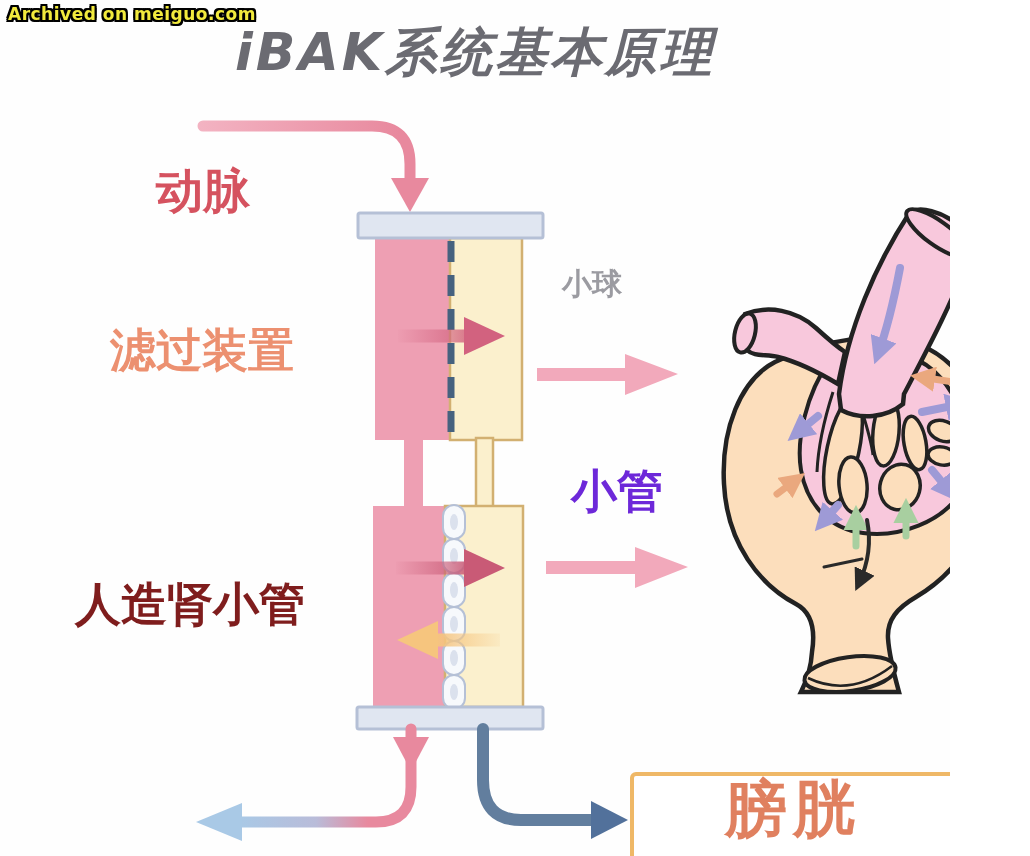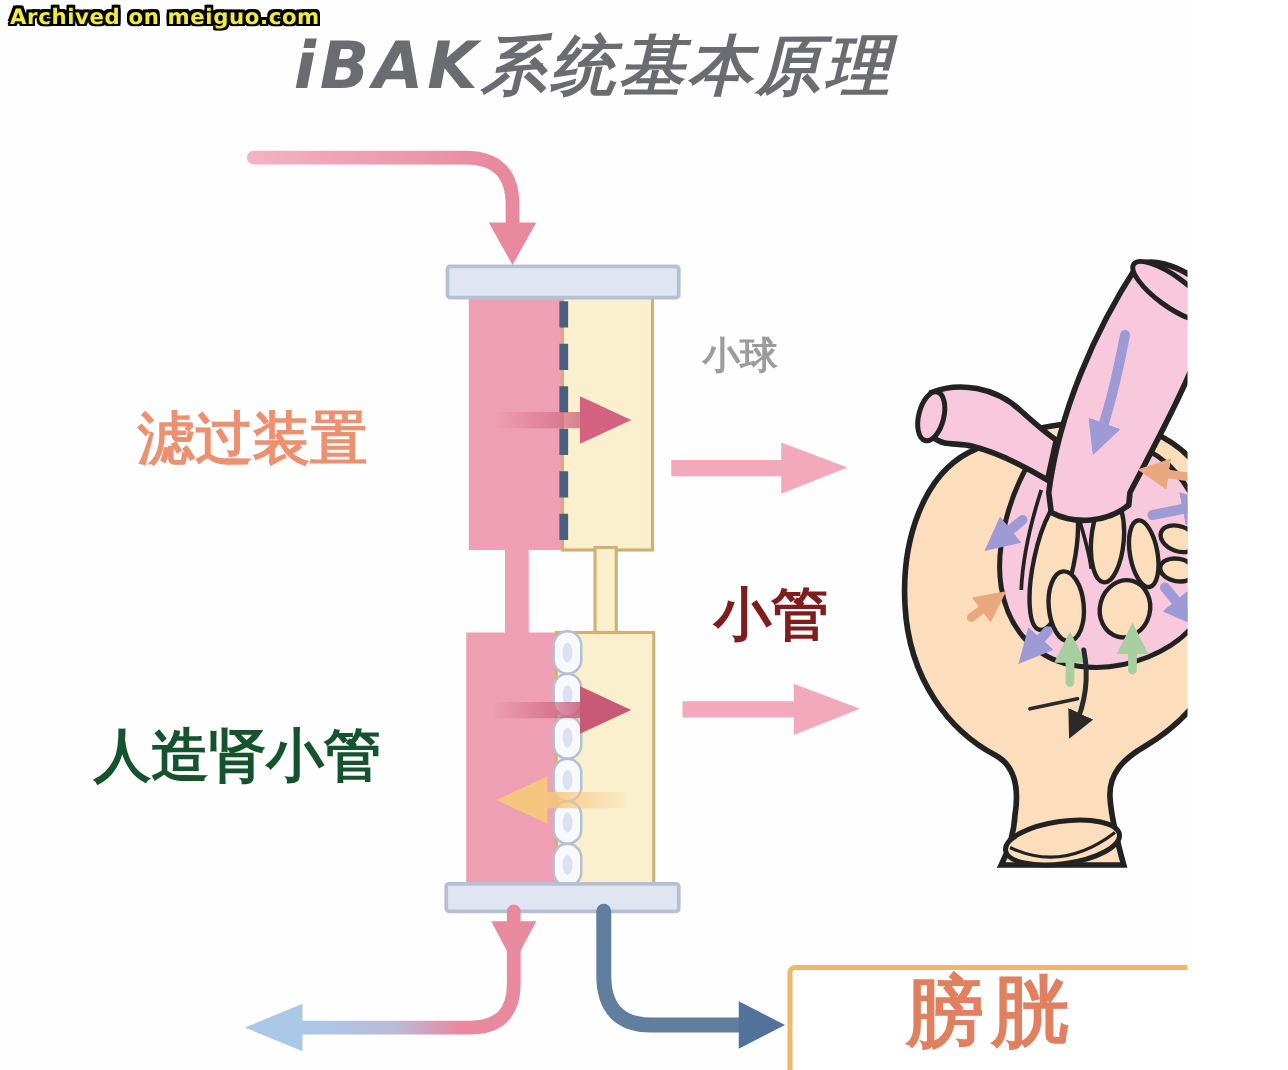--- a/index.html
+++ b/index.html
@@ -14,24 +14,24 @@
     text-shadow:-2px -2px 0 #000,2px -2px 0 #000,-2px 2px 0 #000,2px 2px 0 #000,
                  0 -2px 0 #000,0 2px 0 #000,-2px 0 0 #000,2px 0 0 #000;
   }
   .title{
     position:absolute;left:0;top:18px;width:100%;margin:0;text-align:center;
     font-size:52px;font-weight:bold;color:#6b6b72;letter-spacing:3px;font-style:italic;
   }
   .lbl{position:absolute;font-weight:bold;white-space:nowrap;}
   .lbl-artery{left:156px;top:160px;font-size:47px;color:#d5525f;}
   .lbl-filter{left:110px;top:320px;font-size:46px;color:#ec9070;text-align:center;}
-  .lbl-tubule-unit{left:75px;top:574px;font-size:46px;color:#14532d;font-family:Liberation Mono, monospace;}
+  .lbl-tubule-unit{left:75px;top:574px;font-size:46px;color:#7f1d1d;font-family:Liberation Mono, monospace;}
   .lbl-vein{left:168px;top:746px;font-size:47px;color:#a5c6e6;}
   .lbl-glom{left:562px;top:264px;font-size:30px;color:#9b9ba1;}
-  .lbl-tub{left:571px;top:461px;font-size:46px;color:#7f1d1d;}
+  .lbl-tub{left:571px;top:461px;font-size:46px;color:#6d28d9;}
   .bladder-box{
     position:absolute;left:630px;top:772px;width:318px;height:110px;
     border:4px solid #efb867;border-radius:6px;background:#ffffff;
     display:flex;justify-content:center;align-items:flex-start;
   }
   .bladder-box span{font-size:62px;font-weight:bold;color:#e0805f;line-height:1.05;letter-spacing:6px;}
 </style>
 </head>
 <body>
 
@@ -213,20 +213,21 @@
       <polygon points="591,801 591,839 628,820" fill="#52719b"></polygon>
     </g>
 
     <path d="M 537 368 H 625 V 354 L 678 374 L 625 395 V 381 H 537 Z" fill="#f2a9bb"></path>
     <path d="M 546 561 H 635 V 547 L 688 567 L 635 588 V 574 H 546 Z" fill="#f2a9bb"></path>
   </svg>
 
   <div class="watermark">Archived on meiguo.com</div>
   <h1 class="title">iBAK系统基本原理</h1>
 
+  <div class="lbl lbl-artery">动脉</div>
   <div class="lbl lbl-filter">滤过装置</div>
   <div class="lbl lbl-tubule-unit">人造肾小管</div>
   <div class="lbl lbl-glom">小球</div>
   <div class="lbl lbl-tub">小管</div>
 
   <div class="bladder-box">
     <span>膀胱</span>
   </div>
 </div>
 

